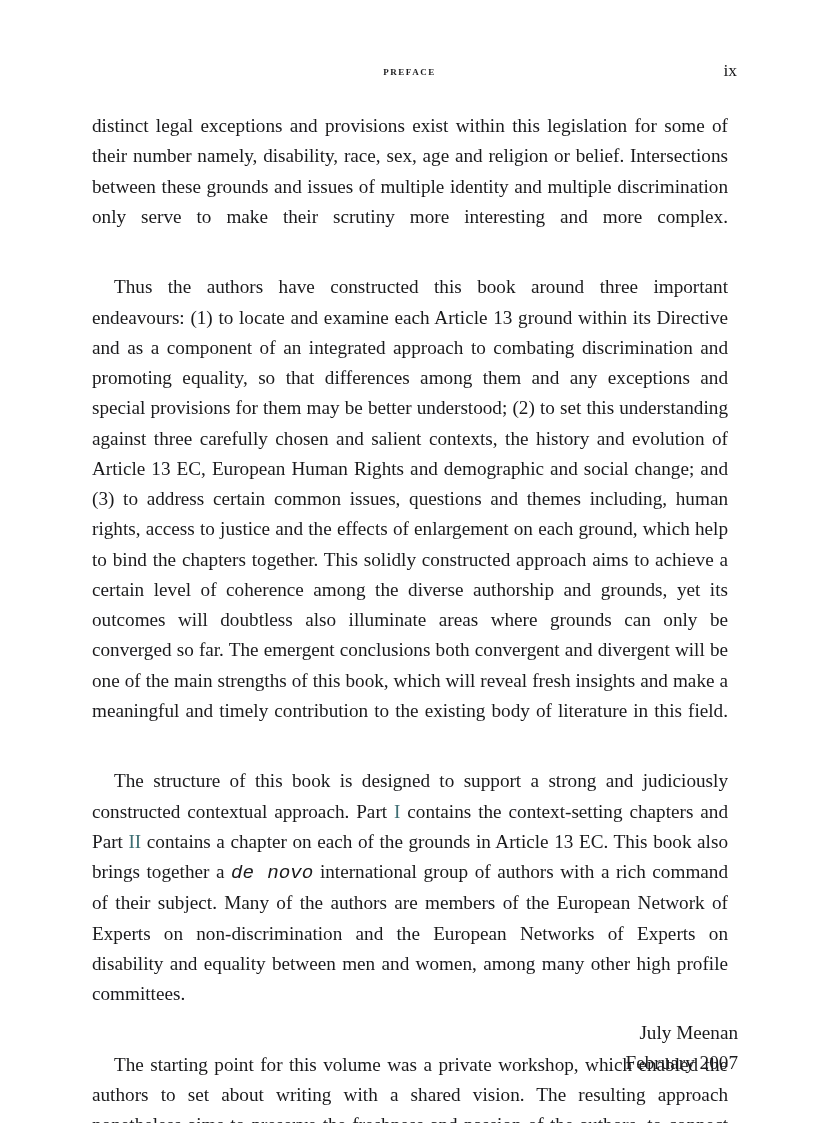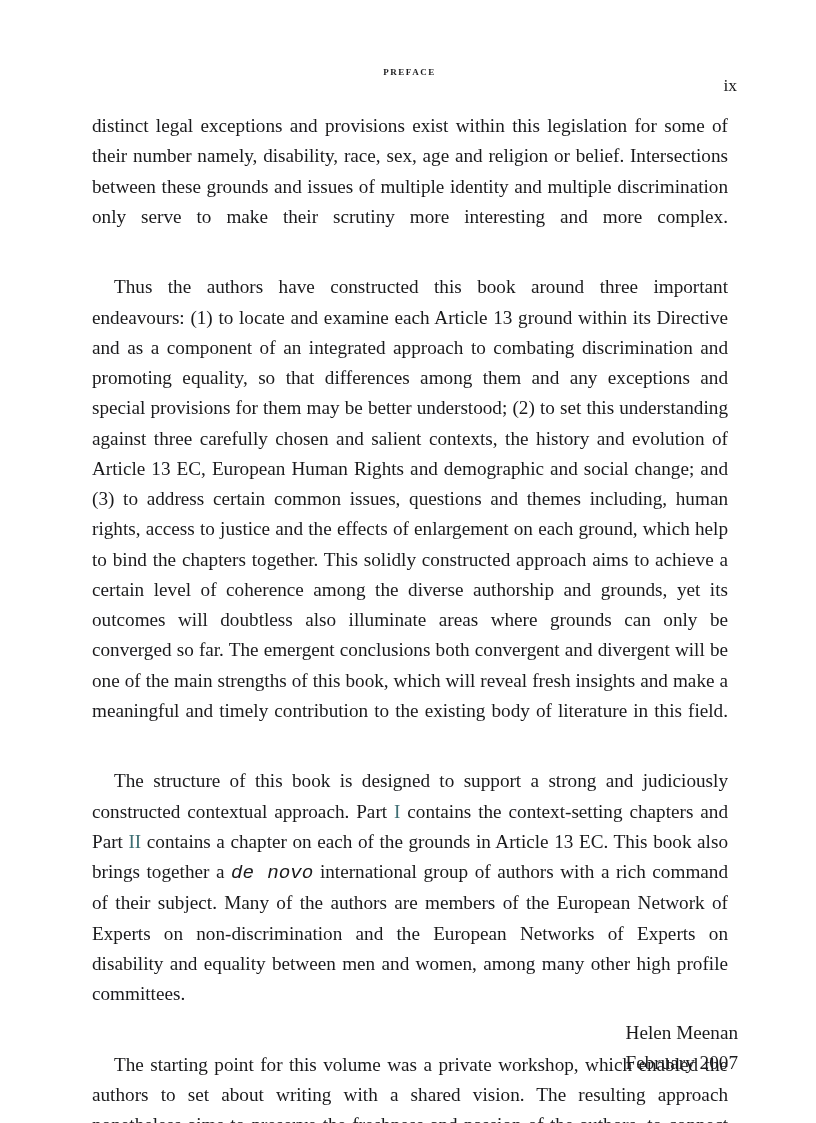--- a/index.html
+++ b/index.html
@@ -43,21 +43,20 @@
     line-height: 18px;
   }
 
   .running-head-folio {
     position: absolute;
     right: 0;
     top: -3px;
     font-size: 17.5px;
     color: #161618;
     line-height: 22px;
-    margin-top: 15px;
   }
 
   
   .text-block {
     position: absolute;
     left: 82px;
     top: 101px;
     width: 656px;
   }
 
@@ -120,17 +119,17 @@
   </div>
 
   <div class="text-block">
       <p class="para">distinct legal exceptions and provisions exist within this legislation for some of their number namely, disability, race, sex, age and religion or belief. Intersections between these grounds and issues of multiple identity and multiple discrimination only serve to make their scrutiny more interesting and more complex.</p>
       <p class="para indent">Thus the authors have constructed this book around three important endeavours: (1) to locate and examine each Article 13 ground within its Directive and as a component of an integrated approach to combating discrimination and promoting equality, so that differences among them and any exceptions and special provisions for them may be better understood; (2) to set this understanding against three carefully chosen and salient contexts, the history and evolution of Article 13 EC, European Human Rights and demographic and social change; and (3) to address certain common issues, questions and themes including, human rights, access to justice and the effects of enlargement on each ground, which help to bind the chapters together. This solidly constructed approach aims to achieve a certain level of coherence among the diverse authorship and grounds, yet its outcomes will doubtless also illuminate areas where grounds can only be converged so far. The emergent conclusions both convergent and divergent will be one of the main strengths of this book, which will reveal fresh insights and make a meaningful and timely contribution to the existing body of literature in this field.</p>
       <p class="para indent">The structure of this book is designed to support a strong and judiciously constructed contextual approach. Part <span class="xref">I</span> contains the context-setting chapters and Part <span class="xref">II</span> contains a chapter on each of the grounds in Article 13 EC. This book also brings together a <span class="ital">de novo</span> international group of authors with a rich command of their subject. Many of the authors are members of the European Network of Experts on non-discrimination and the European Networks of Experts on disability and equality between men and women, among many other high profile committees.</p>
       <p class="para indent">The starting point for this volume was a private workshop, which enabled the authors to set about writing with a shared vision. The resulting approach nonetheless aims to preserve the freshness and passion of the authors, to connect the authors and their chapters in all their diversity and generate stimulating thoughts and conclusions. Whether we have fulfilled our mission in this rewarding enterprise I will leave to you, the reader, to decide.</p>
     </div>
 
   <div class="signature">
-    <div>Helen Meenan</div>
+    <div>July Meenan</div>
     <div>February 2007</div>
   </div>
 
 </div>
 
 </body></html>

